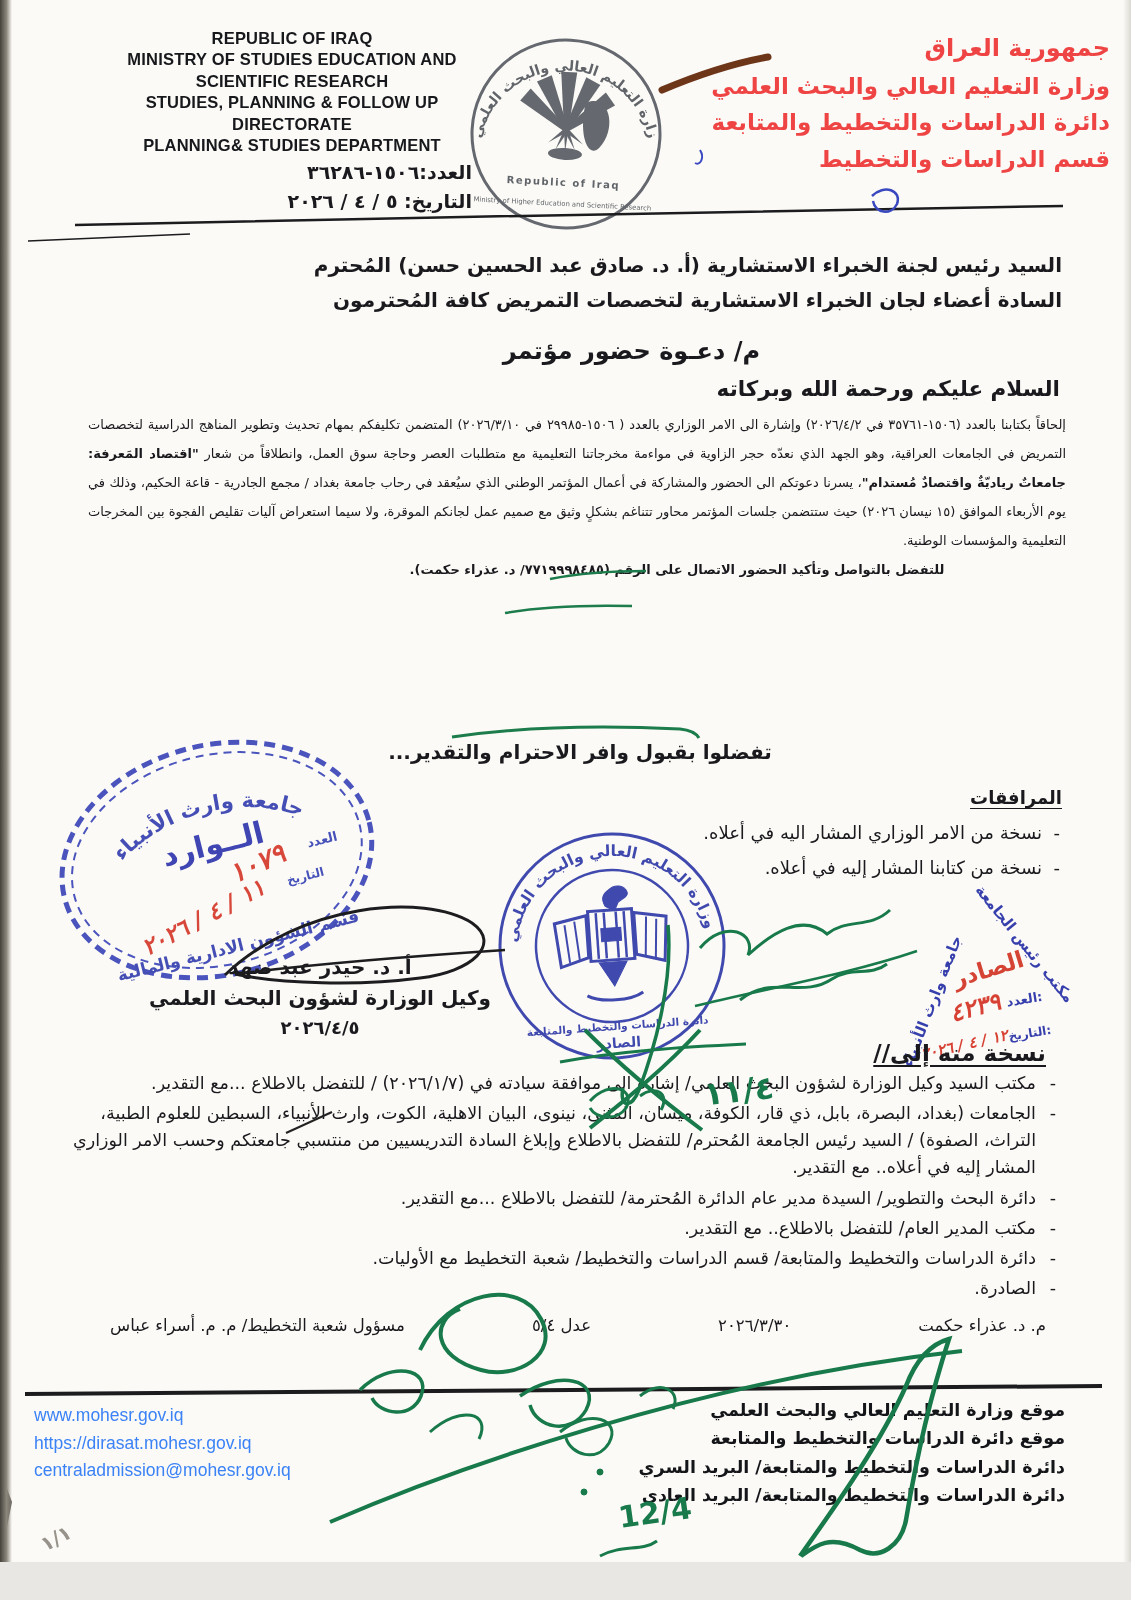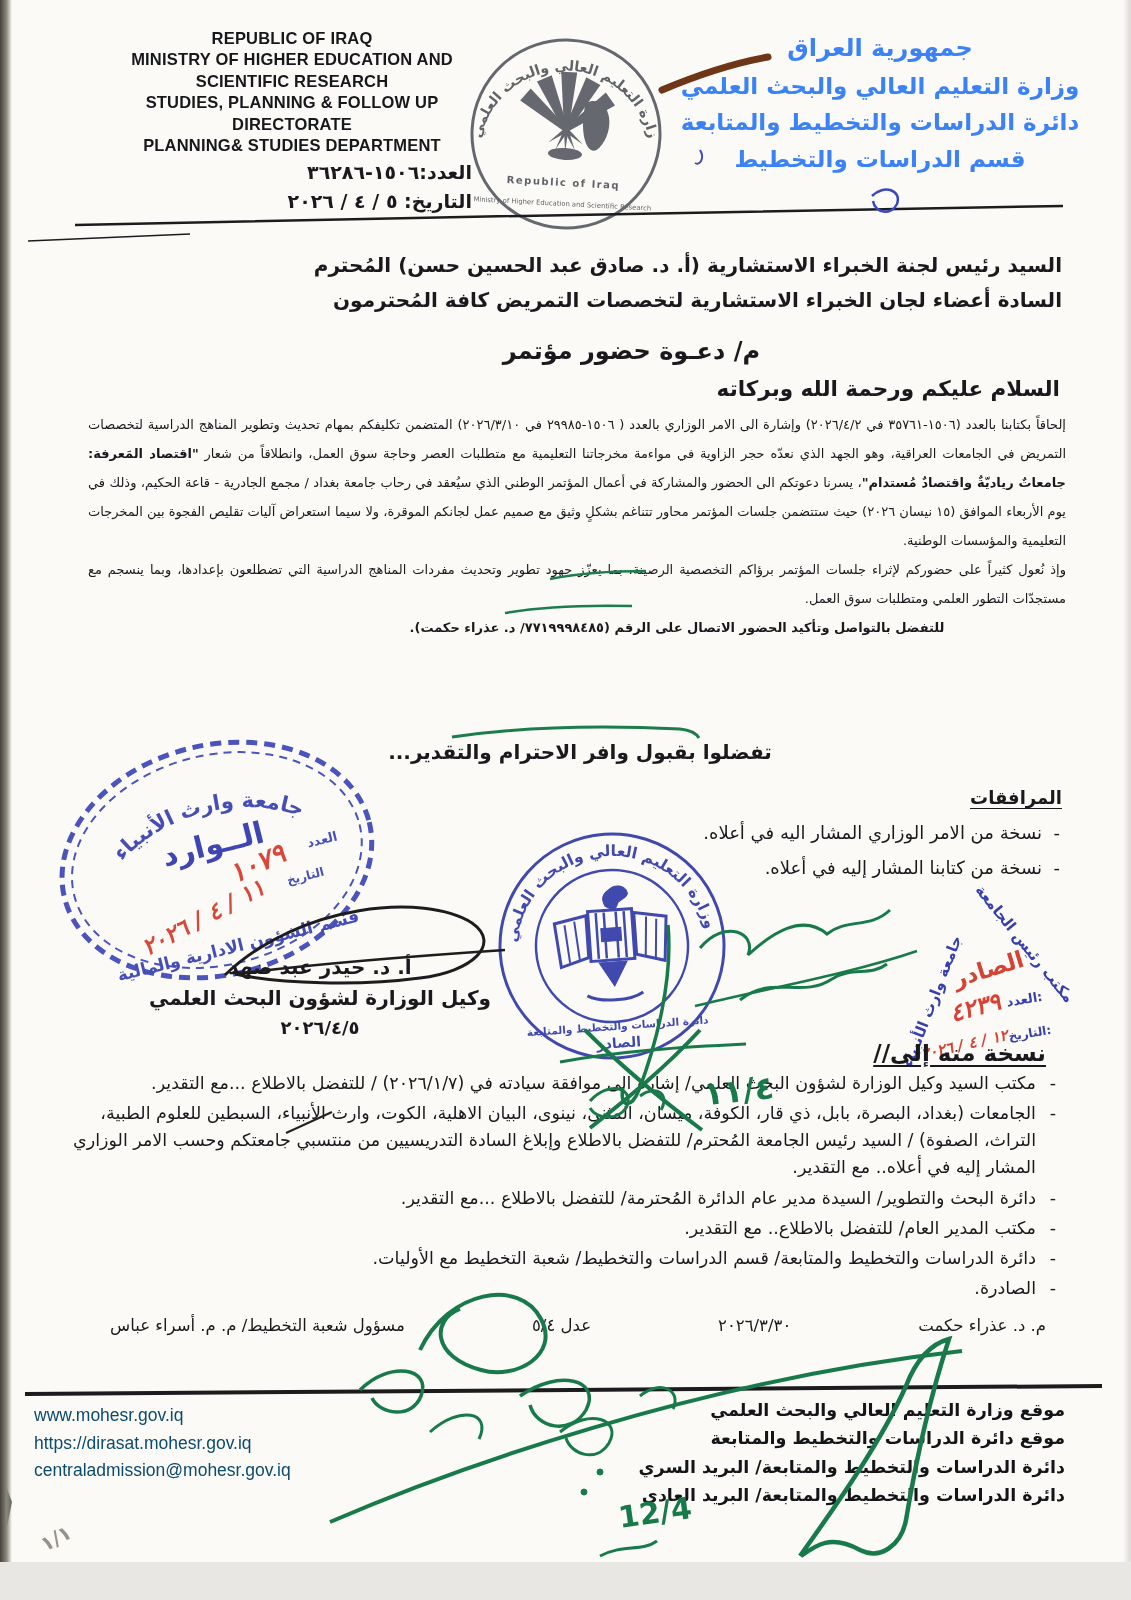--- a/index.html
+++ b/index.html
@@ -12,56 +12,56 @@
   .en{font-family:"Liberation Sans",sans-serif;color:#17181c;}
   .b{font-weight:bold;}
   .u{text-decoration:underline;text-underline-offset:4px;text-align:right;}
   .edge-left{position:absolute;left:0;top:0;width:12px;height:1562px;
      background:linear-gradient(to right,#45423c 0%,#8d887d 55%,rgba(160,155,145,0) 100%);}
   .edge-right{position:absolute;right:0;top:0;width:8px;height:1562px;
      background:linear-gradient(to left,#dcd9d3,rgba(220,217,211,0));}
   .edge-bottom{position:absolute;left:0;top:1562px;width:1131px;height:38px;background:#e9e7e3;}
   .hdr-en{left:112px;top:28px;width:360px;text-align:center;font-size:16.5px;line-height:1.3;letter-spacing:.2px;}
   .hdr-num{left:112px;top:158px;width:360px;text-align:right;font-size:19px;line-height:1.5;}
-  .hdr-ar{left:650px;top:30px;width:460px;text-align:center;font-size:23px;line-height:1.58;font-weight:bold;color:#3b82f6;}
+  .hdr-ar{left:650px;top:30px;width:460px;text-align:right;font-size:23px;line-height:1.58;font-weight:bold;color:#ef4444;}
   .hdr-ar .first{font-size:24px;}
   .addr{left:120px;top:248px;width:942px;text-align:right;font-size:20px;line-height:1.75;}
   .subject{left:380px;top:337px;width:380px;font-size:24px;}
   .greeting{left:500px;top:376px;width:560px;text-align:right;font-size:21.5px;}
   .body-text{left:88px;top:410px;width:978px;text-align:justify;font-size:13px;line-height:29px;}
   .p3{padding-left:200px;text-align:center;font-weight:bold;margin-top:0;}
   .salutation{left:300px;top:740px;width:560px;text-align:center;font-size:20px;}
   .attach{left:620px;top:784px;width:442px;text-align:right;font-size:18px;line-height:1.6;}
   .attach .item{position:relative;padding-right:20px;margin-top:6px;}
   .attach .item::before{content:"-";position:absolute;right:2px;}
   .sig-block{left:140px;top:952px;width:360px;text-align:center;font-size:20px;line-height:1.55;}
   .copy-title{left:604px;top:1040px;width:442px;text-align:right;font-size:23px;}
   .copy-list{left:60px;top:1070px;width:1002px;text-align:right;font-size:17.5px;line-height:1.55;}
   .copy-list .item{position:relative;padding-right:26px;margin-bottom:3px;}
   .copy-list .item::before{content:"-";position:absolute;right:6px;}
   .officials{left:110px;top:1316px;width:936px;display:flex;flex-direction:row;justify-content:space-between;
              direction:rtl;font-size:16.5px;}
   .footer-labels{left:560px;top:1396px;width:505px;text-align:right;font-size:17.5px;line-height:1.62;font-weight:600;color:#141519;}
-  .footer-links{left:34px;top:1402px;width:420px;font-size:17.5px;line-height:1.58;color:#0c4a6e;}
+  .footer-links{left:34px;top:1402px;width:420px;font-size:17.5px;line-height:1.58;color:#3b82f6;}
   .page-num{left:40px;top:1526px;color:#97928a;font-size:20px;font-weight:bold;transform:rotate(-28deg);}
   .oval-stamp{left:52px;top:738px;width:330px;height:245px;transform:rotate(-14deg);opacity:.92;}
   .round-stamp{left:492px;top:826px;width:240px;height:240px;transform:rotate(-4deg);opacity:.9;}
   .tri-stamp{left:868px;top:874px;width:228px;height:200px;transform:rotate(-9deg);opacity:.95;}
   .seal{left:466px;top:34px;width:200px;height:200px;transform:rotate(3deg);opacity:.85;}
   .ink{left:0;top:0;width:1131px;height:1600px;pointer-events:none;}
   svg text{font-family:"DejaVu Sans",sans-serif;}
 </style>
 </head>
 <body>
 
 <div class="paper">
 
   <div class="abs hdr-en en b">
     <div>REPUBLIC OF IRAQ</div>
-    <div>MINISTRY OF HIGHER EDUCATION AND</div>
+    <div>MINISTRY OF STUDIES EDUCATION AND</div>
     <div>SCIENTIFIC RESEARCH</div>
     <div>STUDIES, PLANNING &amp; FOLLOW UP</div>
     <div>DIRECTORATE</div>
     <div>PLANNING&amp; STUDIES DEPARTMENT</div>
   </div>
   <div class="abs hdr-num ar rtl b">
     <div>العدد:١٥٠٦-٣٦٢٨٦</div>
     <div>التاريخ: ٥ / ٤ / ٢٠٢٦</div>
   </div>
 
@@ -97,21 +97,20 @@
 
   <div class="abs addr ar rtl b">
     <div>السيد رئيس لجنة الخبراء الاستشارية (أ. د. صادق عبد الحسين حسن) المُحترم</div>
     <div>السادة أعضاء لجان الخبراء الاستشارية لتخصصات التمريض كافة المُحترمون</div>
   </div>
   <div class="abs subject ar rtl b">م/ دعـوة حضور مؤتمر</div>
   <div class="abs greeting ar rtl b">السلام عليكم ورحمة الله وبركاته</div>
 
   <div class="abs body-text ar rtl">
     <span>إلحاقاً بكتابنا بالعدد (١٥٠٦-٣٥٧٦١ في ٢٠٢٦/٤/٢) وإشارة الى الامر الوزاري بالعدد ( ١٥٠٦-٢٩٩٨٥ في ٢٠٢٦/٣/١٠) المتضمن تكليفكم بمهام تحديث وتطوير المناهج الدراسية لتخصصات التمريض في الجامعات العراقية، وهو الجهد الذي نعدّه حجر الزاوية في مواءمة مخرجاتنا التعليمية مع متطلبات العصر وحاجة سوق العمل، وانطلاقاً من شعار </span><span class="b">"اقتصاد المَعرفة: جامعاتٌ رياديّةٌ واقتصادٌ مُستدام"</span><span>، يسرنا دعوتكم الى الحضور والمشاركة في أعمال المؤتمر الوطني الذي سيُعقد في رحاب جامعة بغداد / مجمع الجادرية - قاعة الحكيم، وذلك في يوم الأربعاء الموافق (١٥ نيسان ٢٠٢٦) حيث ستتضمن جلسات المؤتمر محاور تتناغم بشكلٍ وثيق مع صميم عمل لجانكم الموقرة، ولا سيما استعراض آليات تقليص الفجوة بين المخرجات التعليمية والمؤسسات الوطنية.</span>
-    <div>وإذ نُعول كثيراً على حضوركم لإثراء جلسات المؤتمر برؤاكم التخصصية الرصينة، بما يعزّز جهود تطوير وتحديث مفردات المناهج الدراسية التي تضطلعون بإعدادها، وبما ينسجم مع مستجدّات التطور العلمي ومتطلبات سوق العمل.</div>
     <div class="p3">للتفضل بالتواصل وتأكيد الحضور الاتصال على الرقم (٧٧١٩٩٩٨٤٨٥/ د. عذراء حكمت).</div>
   </div>
   <div class="abs salutation ar rtl b">تفضلوا بقبول وافر الاحترام والتقدير...</div>
 
   <div class="abs attach ar rtl">
     <div class="b u">المرافقات</div>
     <div class="item">نسخة من الامر الوزاري المشار اليه في أعلاه.</div>
     <div class="item">نسخة من كتابنا المشار إليه في أعلاه.</div>
   </div>
 

